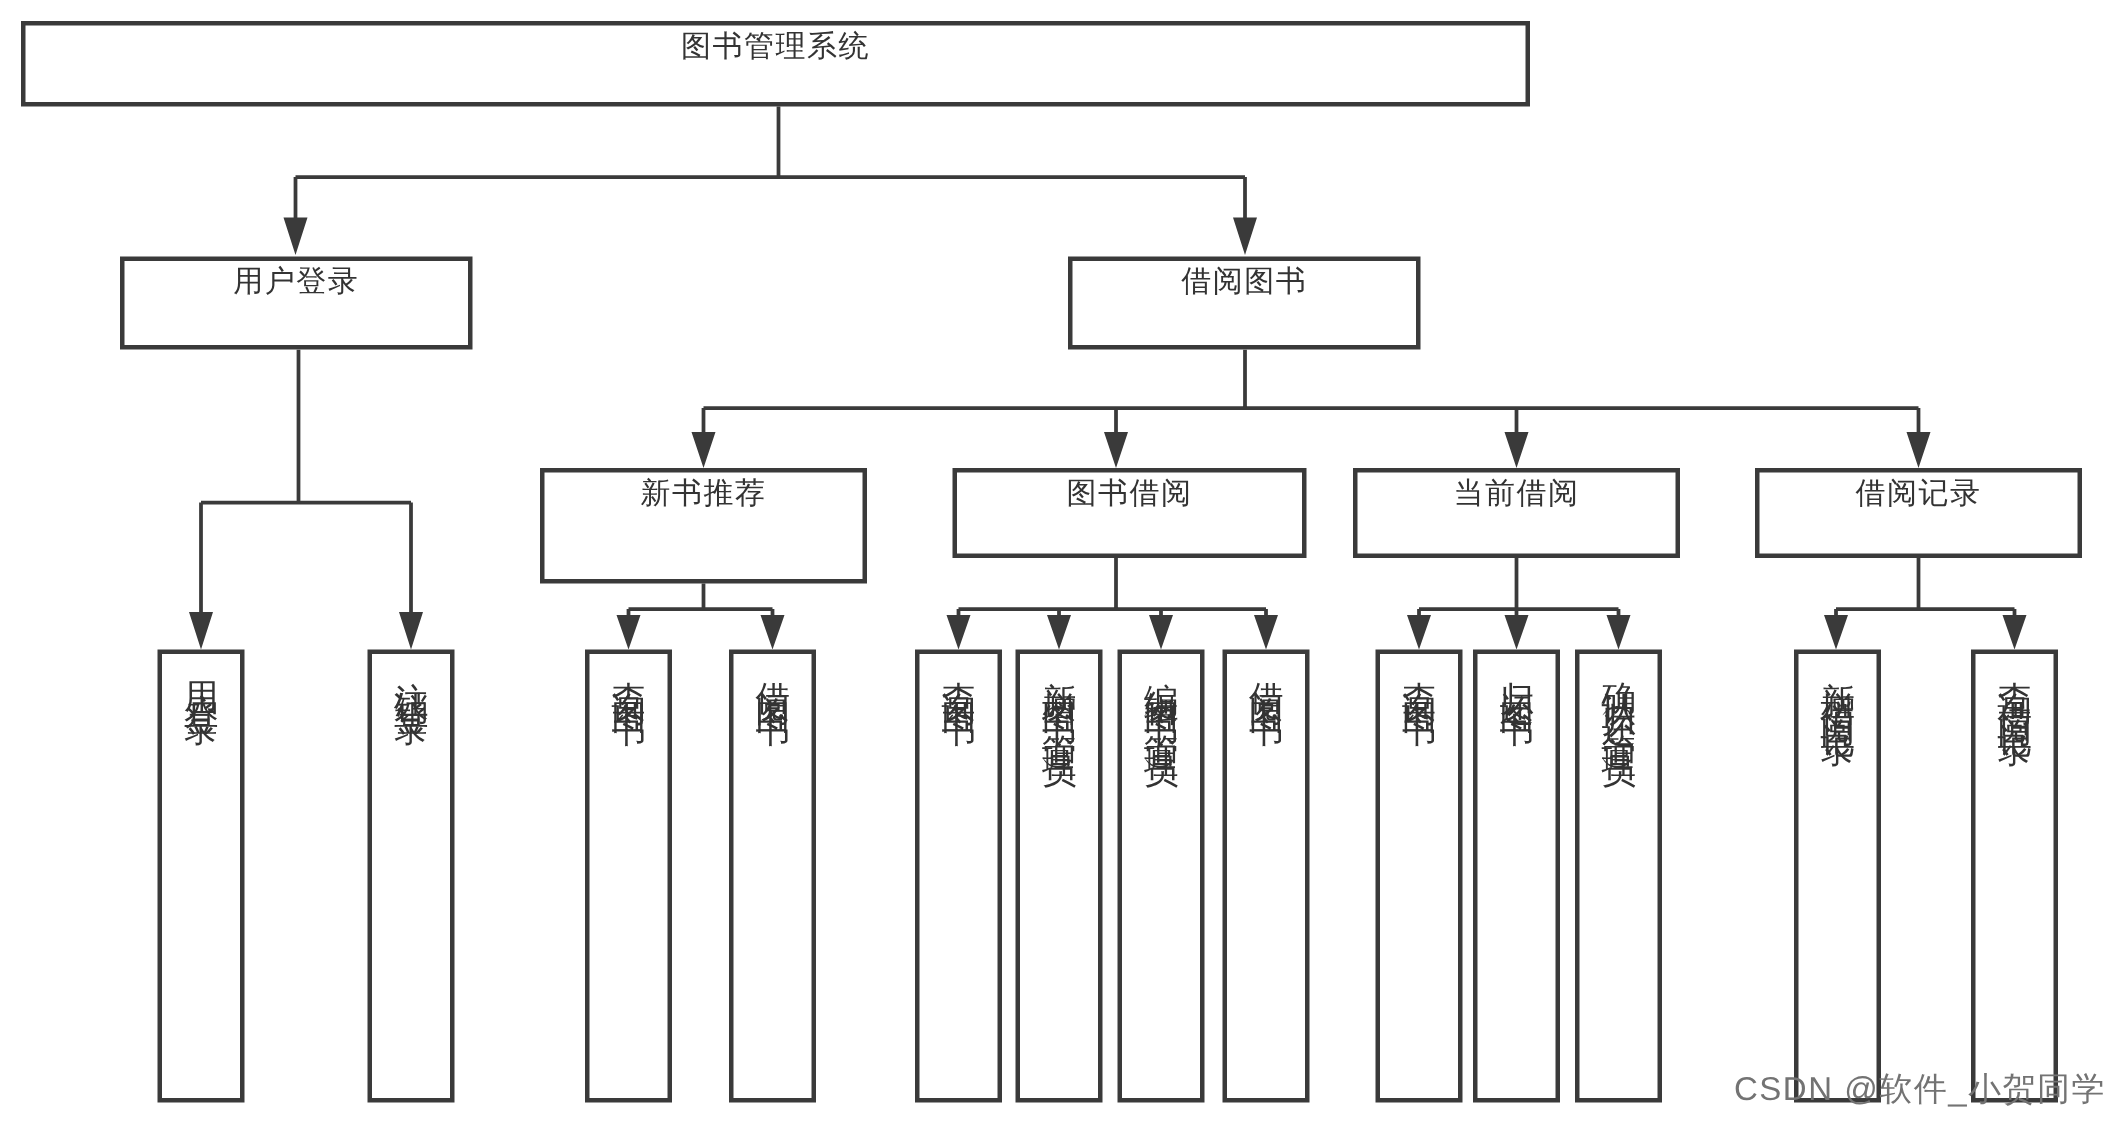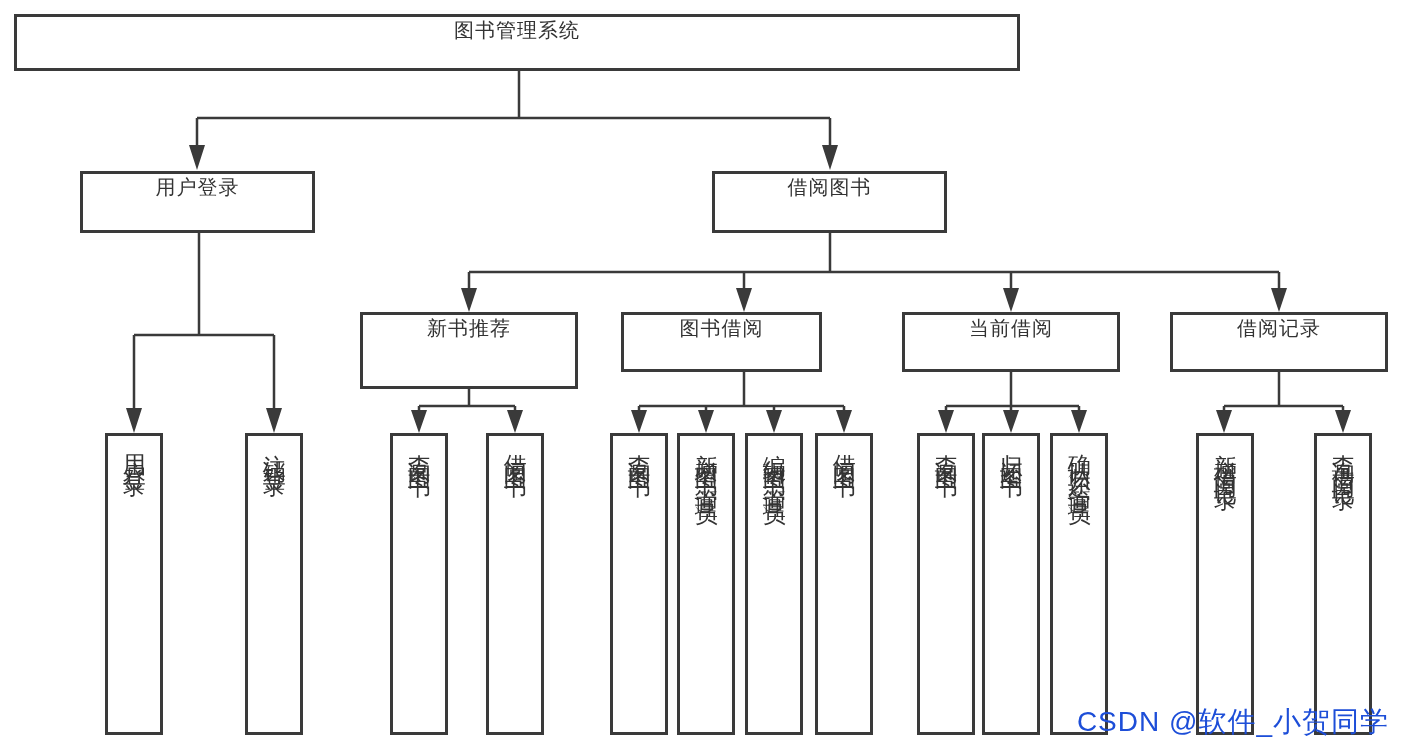--- a/index.html
+++ b/index.html
@@ -33,24 +33,24 @@
     writing-mode: vertical-rl;
     text-orientation: mixed;
     font-size: 23px;
     letter-spacing: 7px;
     line-height: 1.1;
     color: #333333;
     white-space: nowrap;
   }
   .watermark {
     position: absolute;
-    right: 16px;
+    right: 1px;
     bottom: 6px;
-    font-size: 28px;
-    color: #1d4ed8;
+    font-size: 22px;
+    color: #737373;
     letter-spacing: 1px;
     z-index: 3;
   }
 </style>
 </head>
 <body>
 
 <div class="canvas">
 
   <svg class="connectors" viewBox="0 0 1405 747" xmlns="http://www.w3.org/2000/svg">
@@ -98,21 +98,21 @@
   <div class="box hbox" style="left:80px; top:171px; width:235px; height:62px">
     <span>用户登录</span>
   </div>
   <div class="box hbox" style="left:712px; top:171px; width:235px; height:62px">
     <span>借阅图书</span>
   </div>
 
   <div class="box hbox" style="left:360px; top:312px; width:218px; height:77px">
     <span>新书推荐</span>
   </div>
-  <div class="box hbox" style="left:621px; top:312px; width:201px; height:60px">
+  <div class="box hbox" style="left:635px; top:312px; width:236px; height:60px">
     <span>图书借阅</span>
   </div>
   <div class="box hbox" style="left:902px; top:312px; width:218px; height:60px">
     <span>当前借阅</span>
   </div>
   <div class="box hbox" style="left:1170px; top:312px; width:218px; height:60px">
     <span>借阅记录</span>
   </div>
 
   <div class="box leaf" style="left:105px; top:433px; width:58px; height:302px">

